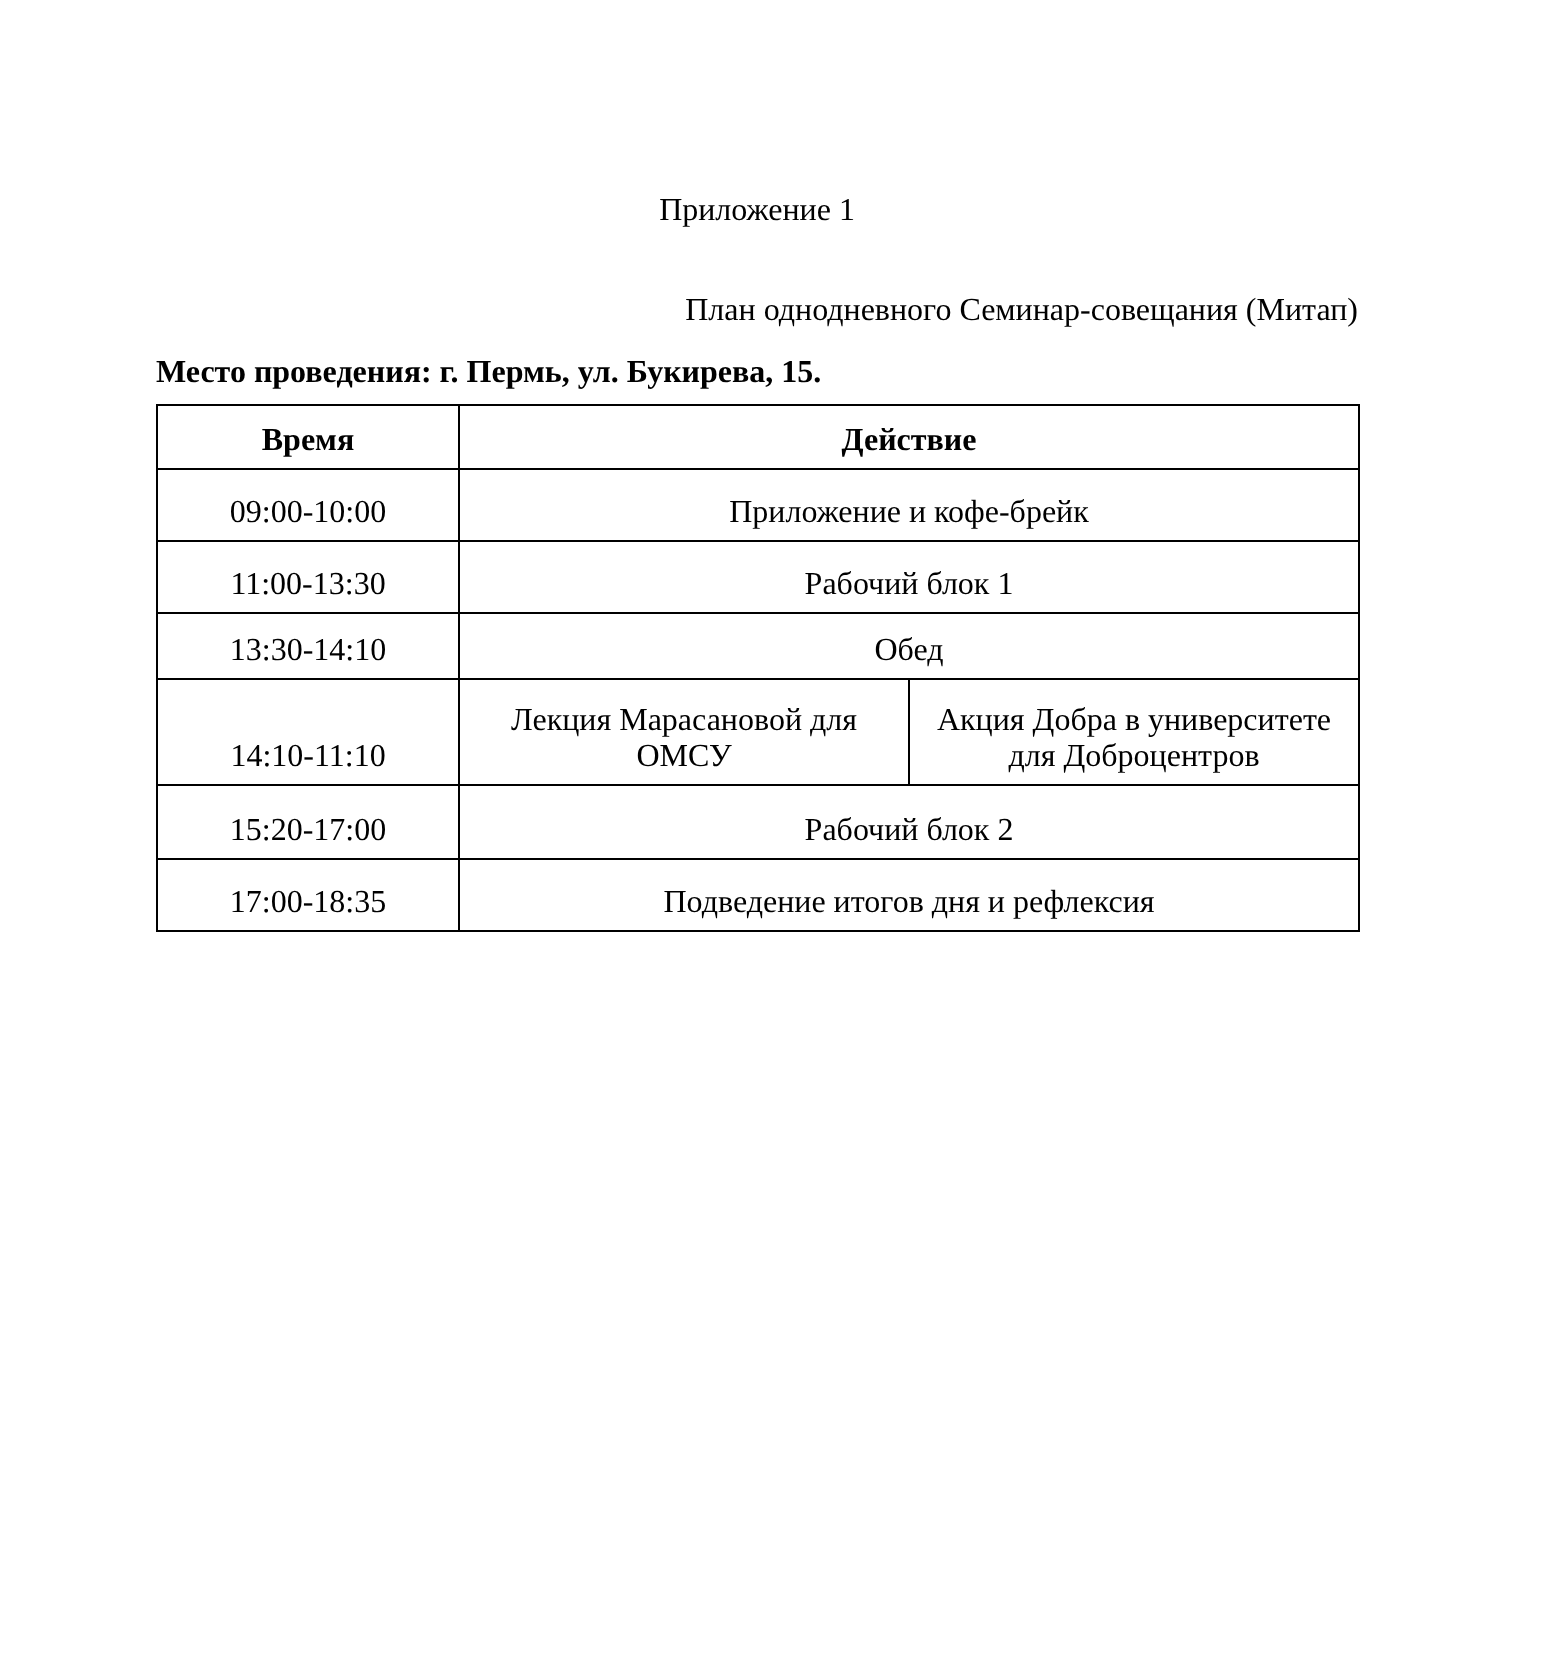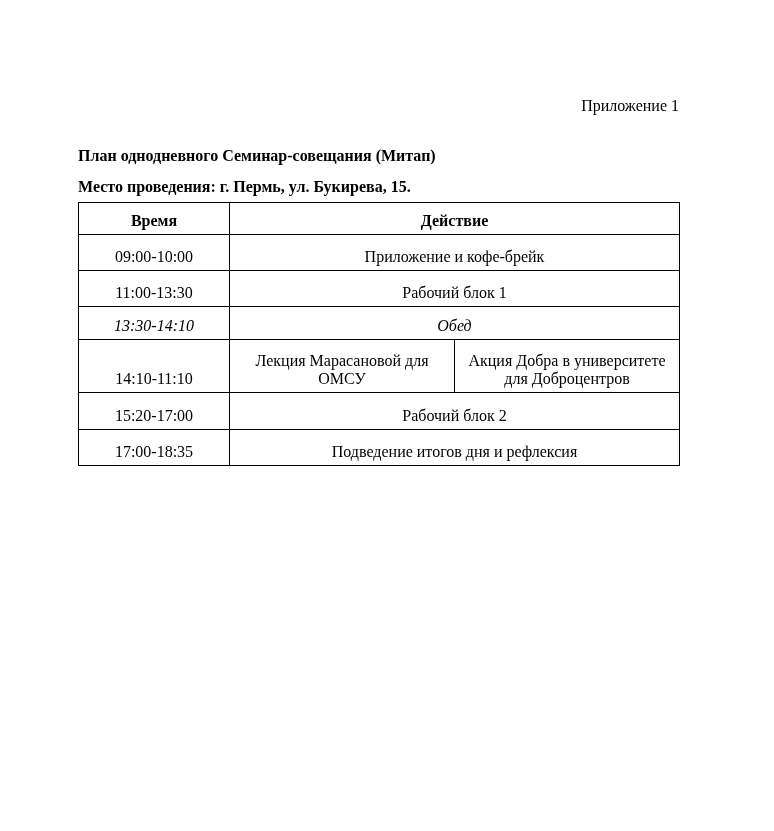--- a/index.html
+++ b/index.html
@@ -18,27 +18,27 @@
     overflow: hidden;
   }
   .content {
     position: absolute;
     left: 78px;
     top: 0;
     width: 601px;
   }
   .appendix {
     padding-top: 97px;
-    text-align: right;
+    text-align: center;
     line-height: 18px;
   }
   .doc-title {
     margin-top: 32px;
-    text-align: left;
-    font-weight: bold;
+    text-align: right;
+    font-weight: normal;
     line-height: 18px;
   }
   .meta {
     margin-top: 13px;
     font-weight: bold;
     line-height: 18px;
   }
   table.schedule {
     border-collapse: collapse;
     table-layout: fixed;
@@ -51,21 +51,21 @@
     vertical-align: bottom;
     padding: 2px 3px 4px 3px;
     line-height: 18px;
     font-size: 16px;
     font-weight: normal;
     word-wrap: break-word;
   }
   table.schedule th { font-weight: bold; }
   tr.rh-hdr   { height: 32px; }
   tr.rh-std   { height: 36px; }
-  tr.rh-short { height: 33px; font-style: italic; }
+  tr.rh-short { height: 33px; }
   tr.rh-split { height: 53px; }
   tr.rh-tall  { height: 37px; }
 </style>
 </head>
 <body>
 
 <div class="page">
   <div class="content">
 
     <div class="appendix">Приложение 1</div>

